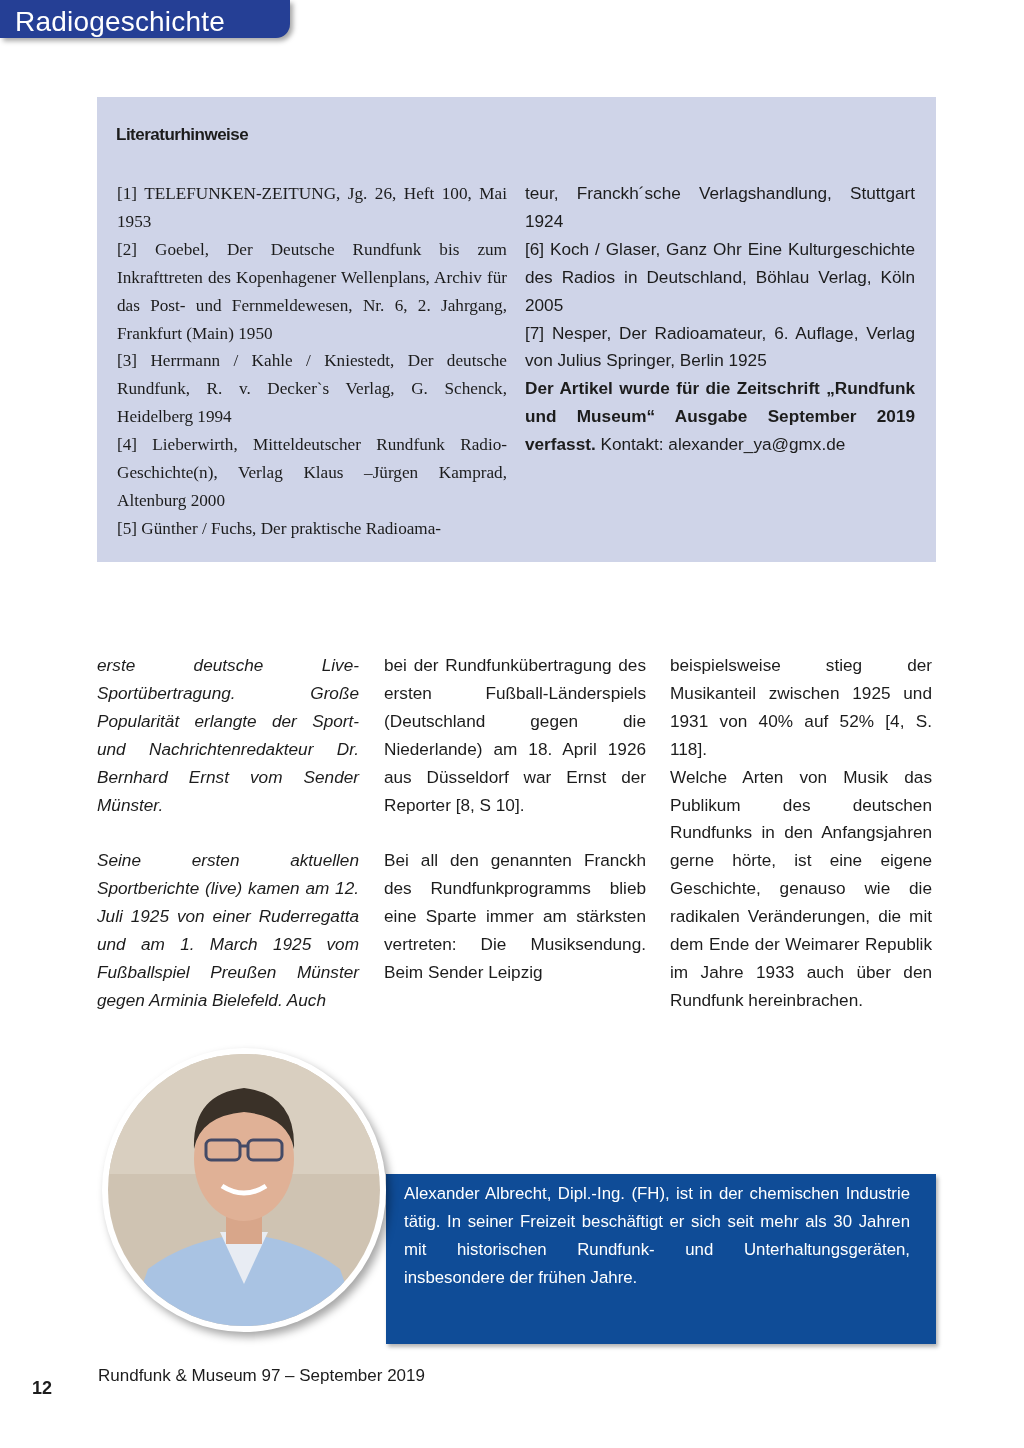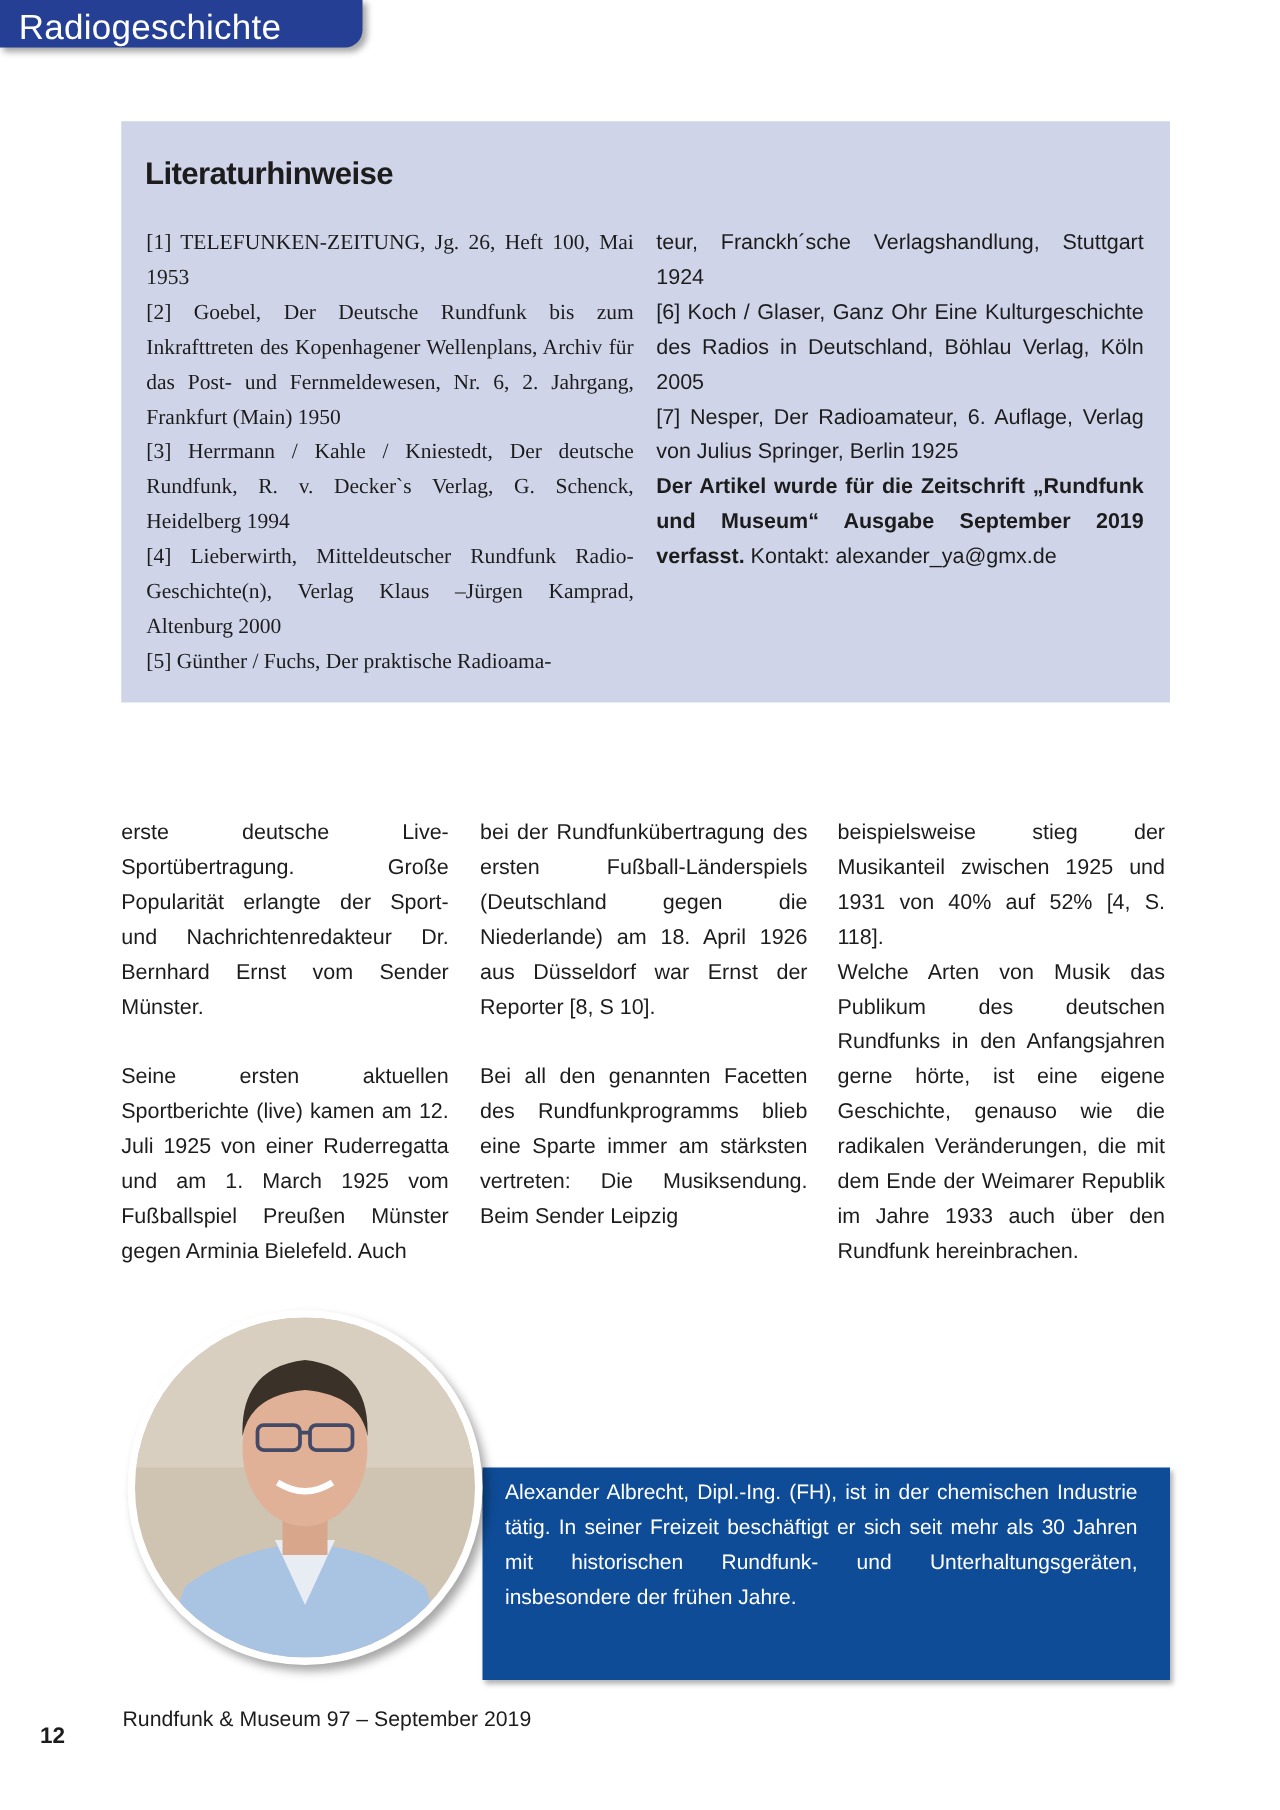--- a/index.html
+++ b/index.html
@@ -14,34 +14,34 @@
     box-shadow: 3px 3px 5px rgba(0,0,0,0.35);
   }
   .section-tab span {
     position: absolute; left: 15px; top: 6px; color: #fff; font-size: 28px; letter-spacing: 0.2px;
   }
   .lit-box {
     position: absolute; left: 97px; top: 97px; width: 839px; height: 465px;
     background: #cfd4e8;
   }
   .lit-title {
-    position: absolute; left: 19px; top: 28px; font-size: 25px; font-weight: bold; letter-spacing: -0.5px;
+    position: absolute; left: 19px; top: 28px; font-size: 17px; font-weight: bold; letter-spacing: -0.5px;
   }
   .lit-col {
     position: absolute; top: 83px; width: 390px; font-size: 17.2px; line-height: 27.9px; text-align: justify;
   }
   .lit-col.left { left: 20px; font-family: Liberation Serif, serif; }
   .lit-col.right { left: 428px; }
   .lit-col div { margin: 0; }
   .body-col {
     position: absolute; top: 652px; width: 262px; font-size: 17.2px; line-height: 27.9px; text-align: justify;
   }
   .body-col p { margin: 0; }
   .body-col p + p.gap { margin-top: 27.9px; }
-  .col1 { left: 97px; }
+  .col1 { left: 97px; font-style: italic; }
   .col2 { left: 384px; }
   .col3 { left: 670px; }
   .bio-box {
     position: absolute; left: 386px; top: 1174px; width: 550px; height: 170px;
     background: #0f4c97; box-shadow: 2px 3px 4px rgba(0,0,0,0.3);
   }
   .bio-text {
     position: absolute; left: 18px; top: 6px; width: 506px; color: #fff;
     font-size: 16.8px; line-height: 28px; text-align: justify;
   }
@@ -82,21 +82,21 @@
     </div>
   </div>
 </div>
 
 <div class="body-col col1">
   <p>erste deutsche Live-Sportübertragung. Große Popularität erlangte der Sport- und Nachrichtenredakteur Dr. Bernhard Ernst vom Sender Münster.</p>
   <p class="gap">Seine ersten aktuellen Sportberichte (live) kamen am 12. Juli 1925 von einer Ruderregatta und am 1. March 1925 vom Fußballspiel Preußen Münster gegen Arminia Bielefeld. Auch</p>
 </div>
 <div class="body-col col2">
   <p>bei der Rundfunkübertragung des ersten Fußball-Länderspiels (Deutschland gegen die Niederlande) am 18. April 1926 aus Düsseldorf war Ernst der Reporter [8, S 10].</p>
-  <p class="gap">Bei all den genannten Facetten des Rundfunkprogramms blieb eine Sparte immer am stärksten vertreten: Die Musiksendung. Beim Sender Leipzig</p>
+  <p class="gap">Bei all den genannten Franckh des Rundfunkprogramms blieb eine Sparte immer am stärksten vertreten: Die Musiksendung. Beim Sender Leipzig</p>
 </div>
 <div class="body-col col3">
   <p>beispielsweise stieg der Musikanteil zwischen 1925 und 1931 von 40% auf 52% [4, S. 118].</p>
   <p>Welche Arten von Musik das Publikum des deutschen Rundfunks in den Anfangsjahren gerne hörte, ist eine eigene Geschichte, genauso wie die radikalen Veränderungen, die mit dem Ende der Weimarer Republik im Jahre 1933 auch über den Rundfunk hereinbrachen.</p>
 </div>
 
 <div class="bio-box">
   <div class="bio-text">Alexander Albrecht, Dipl.-Ing. (FH), ist in der chemischen Industrie tätig. In seiner Freizeit beschäftigt er sich seit mehr als 30 Jahren mit historischen Rundfunk- und Unterhaltungsgeräten, insbesondere der frühen Jahre.</div>
 </div>
 

